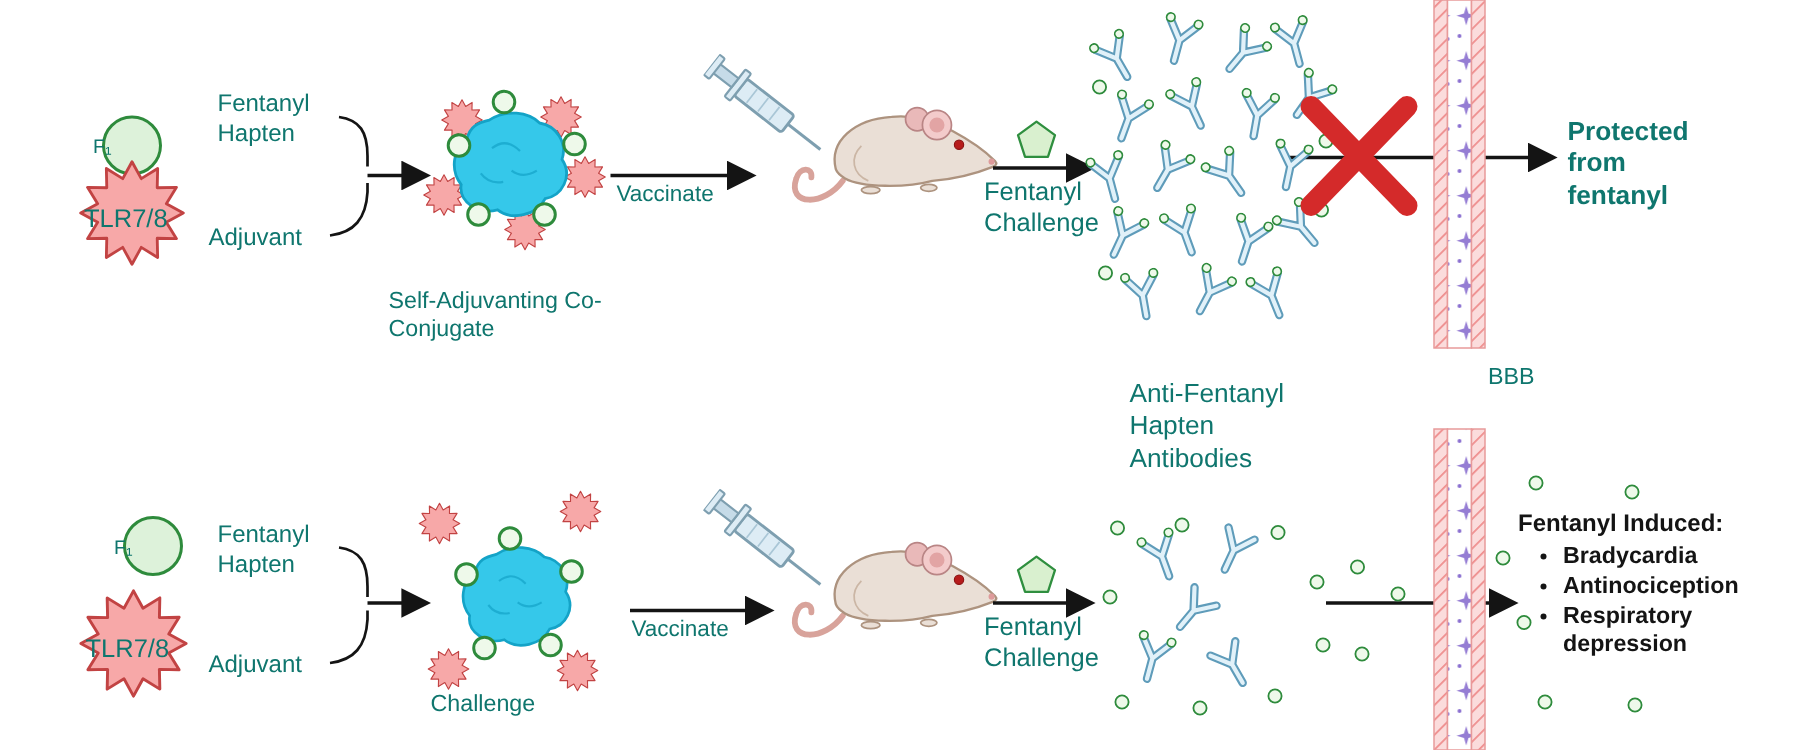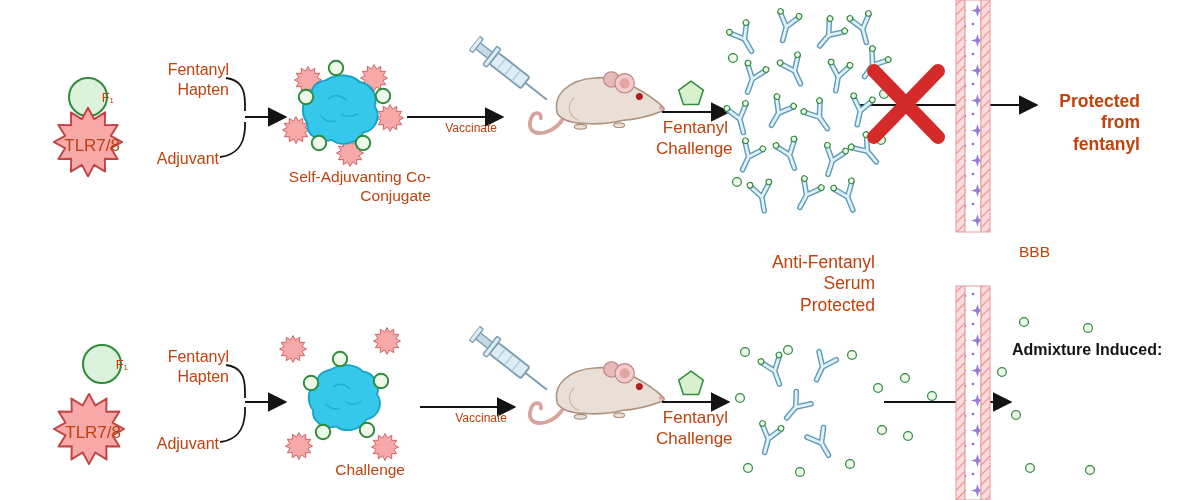--- a/index.html
+++ b/index.html
@@ -1,21 +1,21 @@
 <!DOCTYPE html>
 <html><head>
 <meta charset="utf-8">
 <style>
   html,body{margin:0;padding:0;background:#fff;}
   .stage{position:relative;width:1200px;height:500px;background:#ffffff;overflow:hidden;
          font-family:"Liberation Sans",sans-serif;color:#141414;}
   .art{position:absolute;left:0;top:0;}
-  .lbl{position:absolute;text-align:right;line-height:1.22;color:#c2410c;}
-  .b{font-weight:bold;margin-top:14px;}
-  .f13{font-size:13px;} .f11{font-size:17px;} .f12{font-size:12px;}
+  .lbl{position:absolute;text-align:left;line-height:1.22;color:#0f766e;}
+  .b{font-weight:bold;}
+  .f13{font-size:13px;} .f11{font-size:17px;} .f12{font-size:15px;}
   .f15{font-size:15.5px;} .f16{font-size:16px;} .f17{font-size:17.5px;}
   .wire{fill:none;stroke:#141414;stroke-width:1.8;}
   .out{position:absolute;left:1006px;top:341px;width:192px;}
   .out .t{font-size:16px;font-weight:bold;margin:0 0 1px 6px;}
   .out ul{margin:2px 0 0 0;padding-left:36px;}
   .out li{font-size:15.5px;font-weight:bold;line-height:1.28;}
 </style>
 </head>
 <body>
 
@@ -228,33 +228,38 @@
         <use href="#gdot" x="1084.5" y="464.5" width="11" height="11"></use>
       </g>
 
   <path d="M 874,71 L 938,137 M 938,71 L 874,137" stroke="#d42a2a" stroke-width="14" stroke-linecap="round" fill="none"></path>
 </svg>
 
 <div class="lbl f13" style="left:62px;top:89.5px;width:52px;">F₁</div>
 <div class="lbl f11" style="left:56px;top:136px;width:64px;">TLR7/8</div>
 <div class="lbl f16" style="left:145px;top:60px;width:84px;">Fentanyl Hapten</div>
 <div class="lbl f16" style="left:139px;top:149px;width:80px;">Adjuvant</div>
-<div class="lbl f15" style="left:259px;top:168px;width:172px;">Self-Adjuvanting Co-Conjugate</div>
+<div class="lbl f15" style="left:259px;top:192px;width:172px;">Self-Adjuvanting Co-Conjugate</div>
 <div class="lbl f12" style="left:411px;top:121px;width:86px;">Vaccinate</div>
 <div class="lbl f11" style="left:656px;top:118px;width:72px;">Fentanyl Challenge</div>
 <div class="lbl f17 b" style="left:1045px;top:77px;width:95px;">Protected from fentanyl</div>
 
-<div class="lbl f17" style="left:753px;top:252px;width:122px;">Anti-Fentanyl Serum Protected</div>
+<div class="lbl f17" style="left:753px;top:252px;width:122px;">Anti-Fentanyl Hapten Antibodies</div>
 <div class="lbl f15" style="left:992px;top:243px;width:58px;">BBB</div>
 
 <div class="lbl f13" style="left:76px;top:356.5px;width:52px;">F₁</div>
 <div class="lbl f11" style="left:57px;top:423px;width:64px;">TLR7/8</div>
 <div class="lbl f16" style="left:145px;top:347px;width:84px;">Fentanyl Hapten</div>
 <div class="lbl f16" style="left:139px;top:434px;width:80px;">Adjuvant</div>
 <div class="lbl f15" style="left:287px;top:461px;width:118px;">Challenge</div>
 <div class="lbl f12" style="left:421px;top:411px;width:86px;">Vaccinate</div>
 <div class="lbl f11" style="left:656px;top:408px;width:72px;">Fentanyl Challenge</div>
 
 <div class="out">
-  <div class="t">Admixture Induced:</div>
+  <div class="t">Fentanyl Induced:</div>
+  <ul>
+    <li>Bradycardia</li>
+    <li>Antinociception</li>
+    <li>Respiratory depression</li>
+  </ul>
 </div>
 
 </div>
 
 </body></html>

